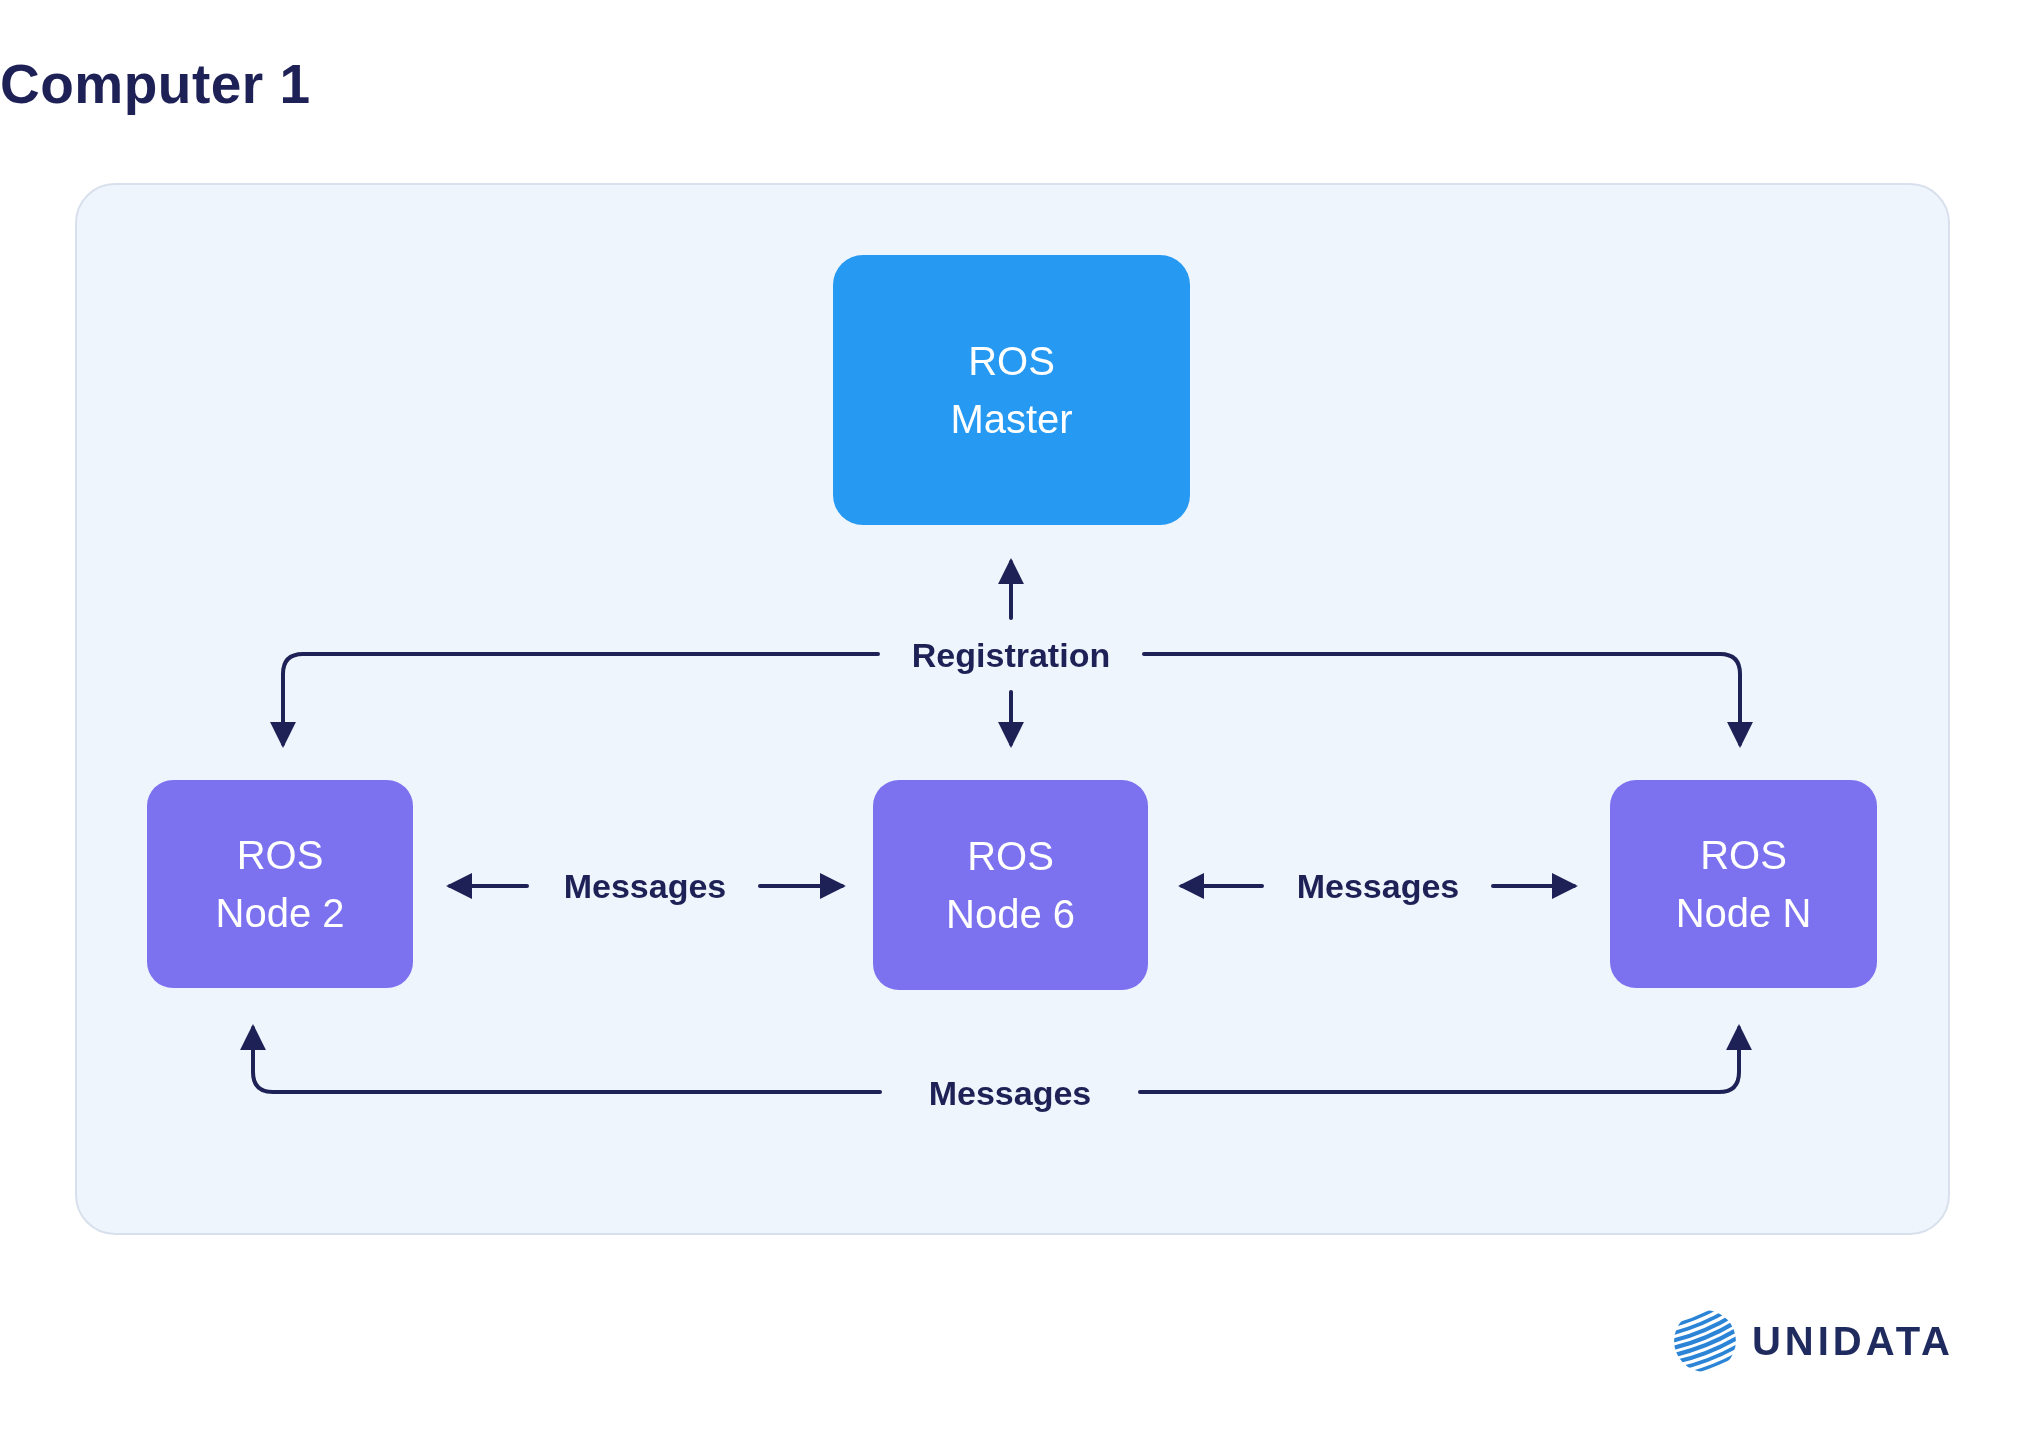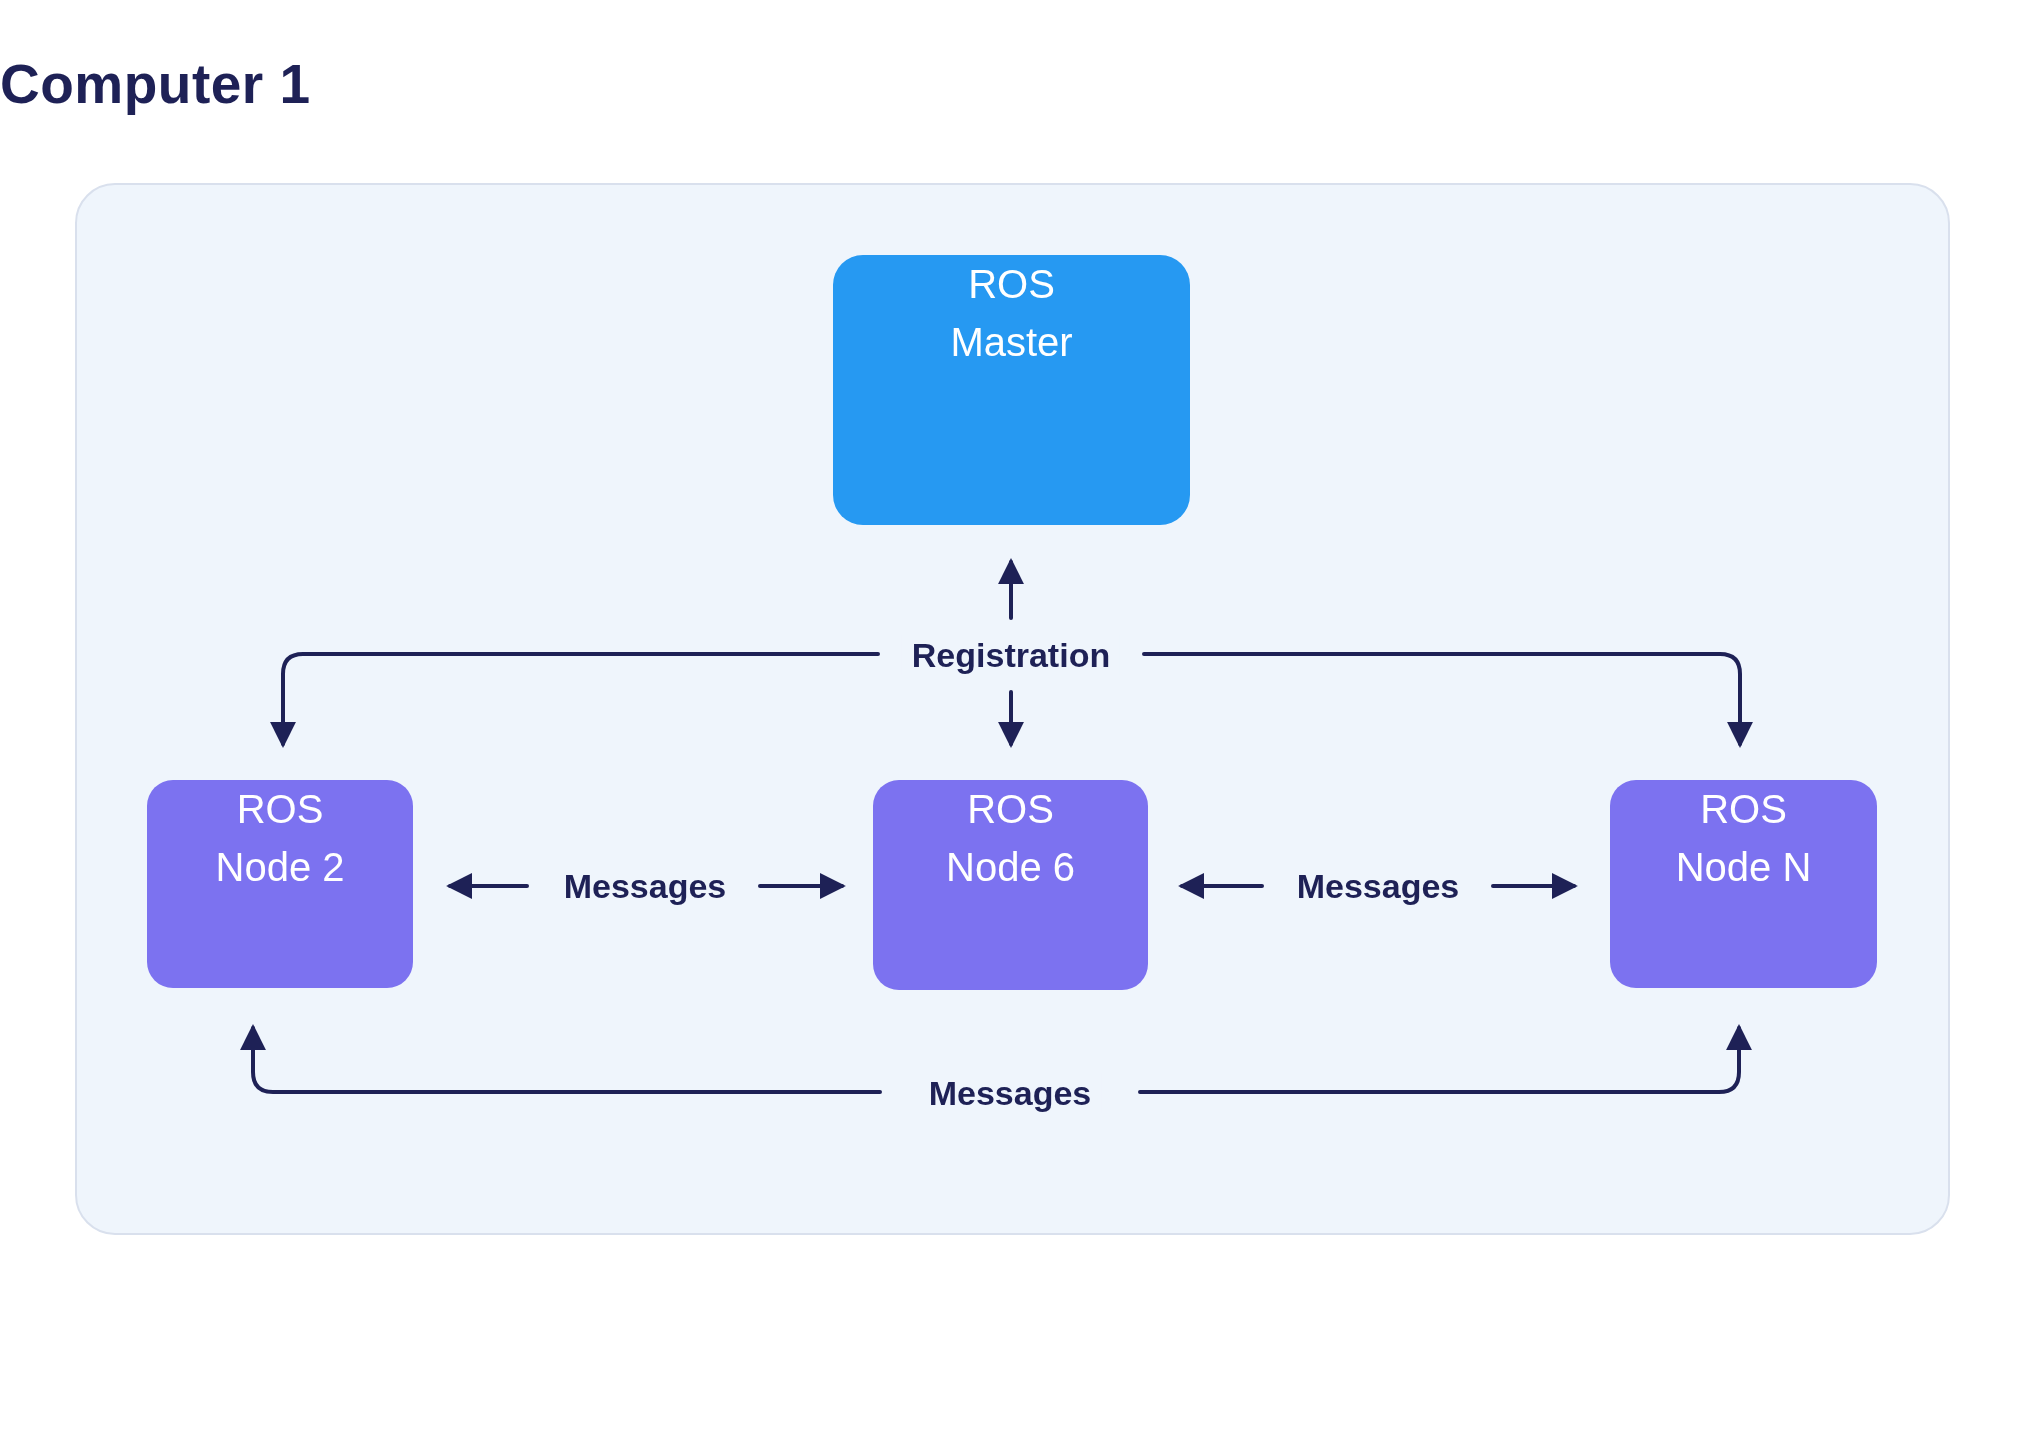--- a/index.html
+++ b/index.html
@@ -22,21 +22,21 @@
     font-size:55px;font-weight:700;letter-spacing:0.5px;color:var(--line);
   }
   .container{
     position:absolute;left:75px;top:183px;width:1875px;height:1052px;
     background:var(--container_bg);border:2px solid var(--container_border);
     border-radius:40px;box-sizing:border-box;
   }
   svg.wires{position:absolute;left:0;top:0;width:2022px;height:1452px;pointer-events:none;}
   svg.wires path.arrow{stroke:var(--line);stroke-width:4;fill:none;stroke-linecap:round;}
   .box{
-    position:absolute;display:flex;flex-direction:column;align-items:center;
+    position:absolute;display:flex;flex-direction:column;align-items:center;justify-content:center;
     color:var(--box_text);font-size:40px;font-weight:500;line-height:1.45;text-align:center;
     border-radius:26px;
   }
   .box.master{left:833px;top:255px;width:357px;height:270px;background:var(--master);border-radius:30px;}
   .box.node1{left:147px;top:780px;width:266px;height:208px;background:var(--node);}
   .box.node2{left:873px;top:780px;width:275px;height:210px;background:var(--node);}
   .box.nodeN{left:1610px;top:780px;width:267px;height:208px;background:var(--node);}
   .edge-label{
     position:absolute;transform:translate(-50%,-50%);
     font-size:34px;font-weight:700;color:var(--line);white-space:nowrap;
@@ -105,14 +105,35 @@
   <div class="box nodeN">
     <span>ROS</span>
     <span>Node N</span>
   </div>
 
   <div class="edge-label on-line lbl-registration">Registration</div>
   <div class="edge-label lbl-messages-left">Messages</div>
   <div class="edge-label lbl-messages-right">Messages</div>
   <div class="edge-label on-line lbl-messages-bottom">Messages</div>
 
+  <div class="logo">
+    <svg width="66" height="66" viewBox="0 0 64 64">
+      <defs>
+          <clipPath id="gc">
+            <circle cx="32" cy="32" r="30"></circle>
+          </clipPath>
+        </defs>
+      <g clip-path="url(#gc)" transform="rotate(-22 32 32)" fill="none" stroke="#2B84D6">
+        <path d="M-4 5  Q32 11 68 5" stroke-width="3.2"></path>
+        <path d="M-4 12 Q32 18 68 12" stroke-width="3.6"></path>
+        <path d="M-4 19 Q32 25 68 19" stroke-width="4.0"></path>
+        <path d="M-4 26 Q32 32 68 26" stroke-width="4.2"></path>
+        <path d="M-4 33 Q32 39 68 33" stroke-width="4.2"></path>
+        <path d="M-4 40 Q32 46 68 40" stroke-width="4.0"></path>
+        <path d="M-4 47 Q32 53 68 47" stroke-width="3.6"></path>
+        <path d="M-4 54 Q32 60 68 54" stroke-width="3.2"></path>
+        <path d="M-4 61 Q32 67 68 61" stroke-width="3.0"></path>
+      </g>
+    </svg>
+    <span class="wordmark">UNIDATA</span>
+  </div>
 
 </div>
 
 </body></html>

